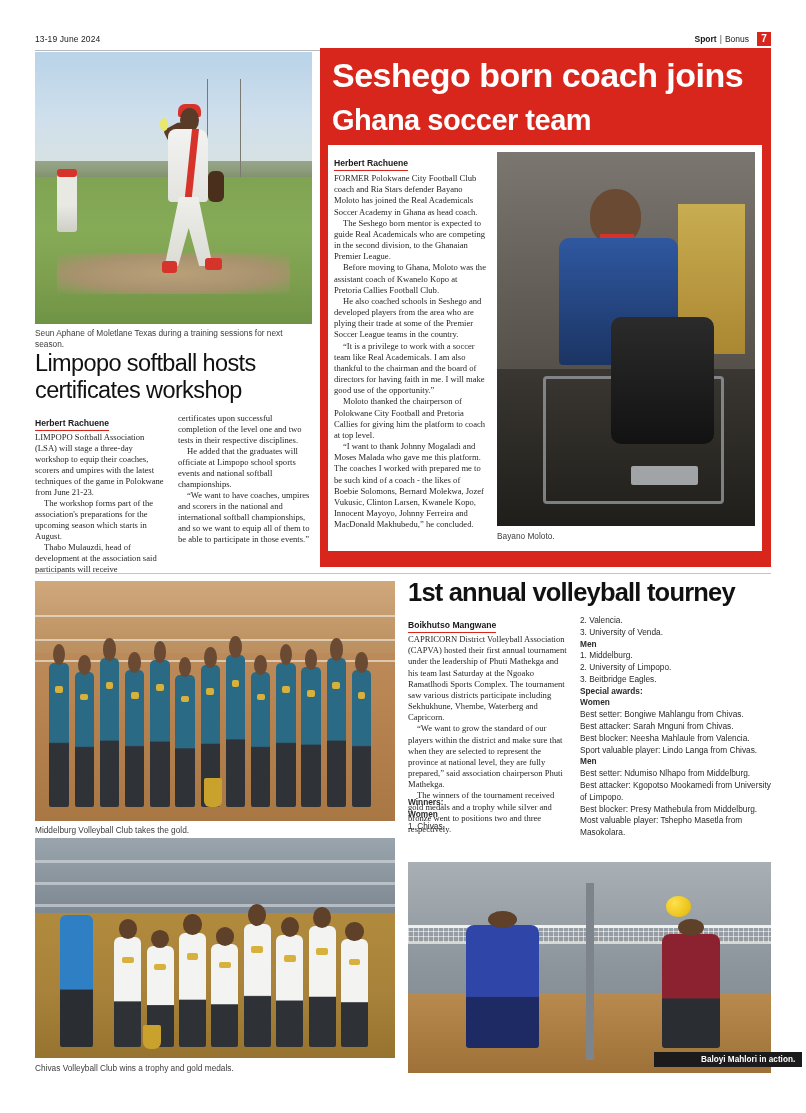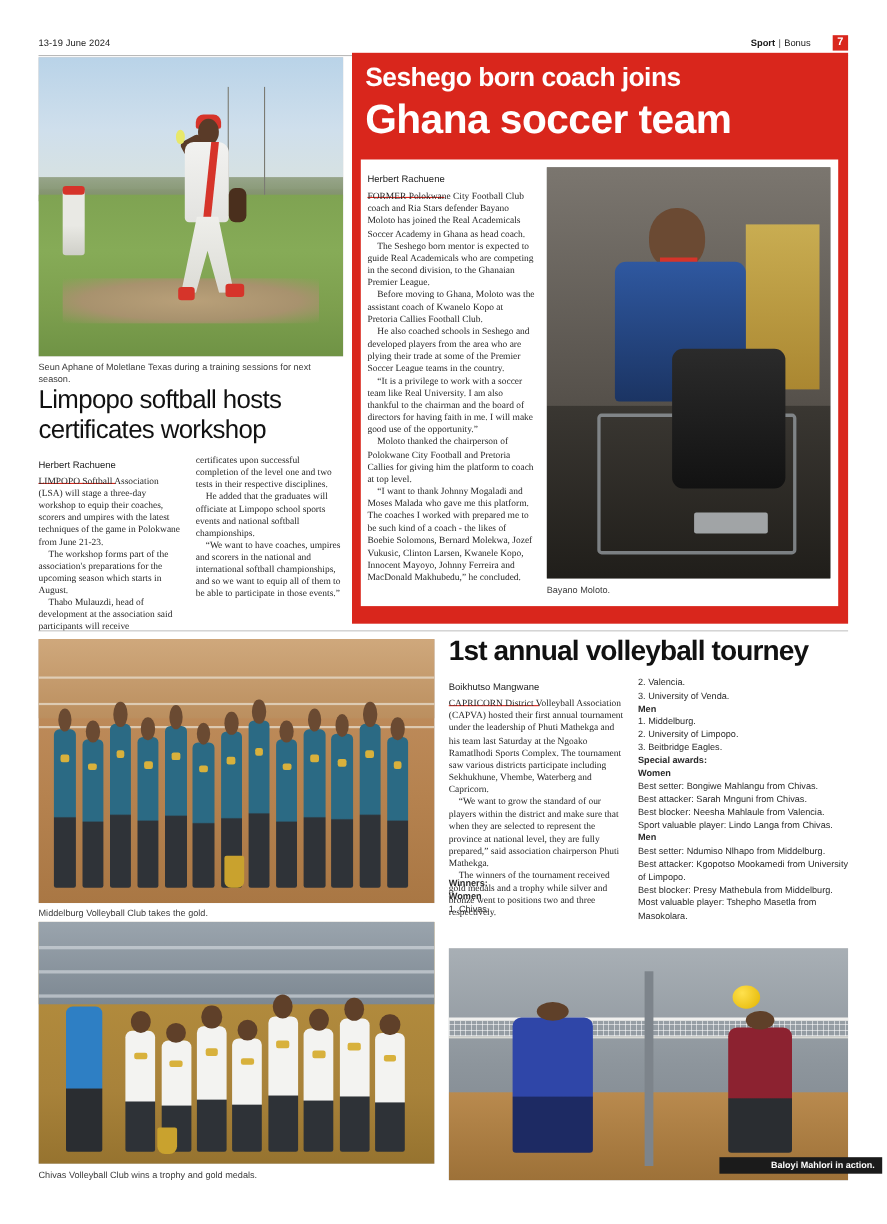--- a/index.html
+++ b/index.html
@@ -13,21 +13,21 @@
 
   
   .masthead {
     position:absolute; left:35px; top:30px; width:736px; height:18px;
     display:flex; align-items:center; justify-content:space-between;
   }
   .masthead-date { font-size:8.5px; color:#1a1a1a; letter-spacing:0.1px; }
   .masthead-right { display:flex; align-items:center; gap:0; }
   .masthead-section { font-size:8.5px; font-weight:bold; color:#1a1a1a; }
   .masthead-sep { font-size:8.5px; color:#4a4a4a; margin:0 3px; }
-  .masthead-bonus { font-size:8.5px; color:#1a1a1a; margin-right:20px; }
+  .masthead-bonus { font-size:8.5px; color:#1a1a1a; margin-right:8px; }
   .page-num {
     background:#d9261c; color:#fff; font-weight:bold; font-size:10px;
     width:14px; height:14px; display:flex; align-items:center; justify-content:center;
     line-height:1;
   }
   .rule-top { position:absolute; left:35px; top:50px; width:736px; height:1px; background:#b9b9b9; }
 
   
   .photo { position:absolute; overflow:hidden; background:#c9c9c9; }
   .photo .inner { position:absolute; inset:0; }
@@ -139,22 +139,22 @@
   
   .caption { font-size:8.3px; line-height:1.35; color:#3c3c3c; }
   .caption-overlay {
     position:absolute; background:#1b1b1b; color:#fff; font-size:8.2px; font-weight:bold;
     padding:3px 7px; white-space:nowrap;
   }
 
   
   .hl-light { font-family:"Liberation Sans", sans-serif; font-weight:300; color:#111; letter-spacing:-0.6px; }
   .hl-bold  { font-family:"Liberation Sans", sans-serif; font-weight:bold; color:#111; letter-spacing:-0.8px; }
-  .byline { font-size:8.6px; font-weight:normal; color:#1a1a1a; display:inline-block;
-            border-bottom:1.6px solid #d9261c; padding-bottom:12px; }
+  .byline { font-size:8.6px; font-weight:bold; color:#1a1a1a; display:inline-block;
+            border-bottom:1.6px solid #d9261c; padding-bottom:2px; }
   .body-serif { font-family:"Liberation Serif", serif; font-size:8.6px; line-height:1.28; color:#262626;
                 text-align:left; }
   .body-serif p { margin:0; }
   .body-serif p + p { text-indent:9px; }
   .body-sans { font-family:"Liberation Sans", sans-serif; font-size:8.3px; line-height:1.42; color:#2a2a2a; }
   .body-sans .b { font-weight:bold; }
 
   
   .feature-box { position:absolute; background:#d9261c; }
   .feature-head { color:#fff; font-weight:bold; letter-spacing:-0.5px; }
@@ -216,36 +216,36 @@
     <p>The workshop forms part of the association's preparations for the upcoming season which starts in August.</p>
     <p>Thabo Mulauzdi, head of development at the association said participants will receive</p>
   </div>
   <div class="body-serif" style="position:absolute; left:178px; top:413px; width:134px;">
     <p>certificates upon successful completion of the level one and two tests in their respective disciplines.</p>
     <p>He added that the graduates will officiate at Limpopo school sports events and national softball championships.</p>
     <p>“We want to have coaches, umpires and scorers in the national and international softball championships, and so we want to equip all of them to be able to participate in those events.”</p>
   </div>
 
   <div class="feature-box" style="left:320px; top:48px; width:451px; height:519px;">
-    <div class="feature-head" style="position:absolute; left:12px; top:10px; width:425px; font-size:24px; line-height:1.05;">Seshego born coach joins</div>
-    <div class="feature-head" style="position:absolute; left:12px; top:42px; width:425px; font-size:37px; line-height:1.05;">Ghana soccer team</div>
+    <div class="feature-head" style="position:absolute; left:12px; top:10px; width:425px; font-size:34px; line-height:1.05;">Seshego born coach joins</div>
+    <div class="feature-head" style="position:absolute; left:12px; top:57px; width:425px; font-size:29px; line-height:1.05;">Ghana soccer team</div>
   </div>
 
   <div class="feature-inner" style="left:328px; top:145px; width:434px; height:406px;"></div>
 
   <div style="position:absolute; left:334px; top:152px;">
     <span class="byline">Herbert Rachuene</span>
   </div>
 
   <div class="body-serif" style="position:absolute; left:334px; top:173px; width:152px; line-height:1.3;">
     <p>FORMER Polokwane City Football Club coach and Ria Stars defender Bayano Moloto has joined the Real Academicals Soccer Academy in Ghana as head coach.</p>
     <p>The Seshego born mentor is expected to guide Real Academicals who are competing in the second division, to the Ghanaian Premier League.</p>
     <p>Before moving to Ghana, Moloto was the assistant coach of Kwanelo Kopo at Pretoria Callies Football Club.</p>
     <p>He also coached schools in Seshego and developed players from the area who are plying their trade at some of the Premier Soccer League teams in the country.</p>
-    <p>“It is a privilege to work with a soccer team like Real University. I am also thankful to the chairman and the board of directors for having faith in me. I will make good use of the opportunity.”</p>
+    <p>“It is a privilege to work with a soccer team like Real Academicals. I am also thankful to the chairman and the board of directors for having faith in me. I will make good use of the opportunity.”</p>
     <p>Moloto thanked the chairperson of Polokwane City Football and Pretoria Callies for giving him the platform to coach at top level.</p>
     <p>“I want to thank Johnny Mogaladi and Moses Malada who gave me this platform. The coaches I worked with prepared me to be such kind of a coach - the likes of Boebie Solomons, Bernard Molekwa, Jozef Vukusic, Clinton Larsen, Kwanele Kopo, Innocent Mayoyo, Johnny Ferreira and MacDonald Makhubedu,” he concluded.</p>
   </div>
 
   <div class="photo ph-moloto" style="left:497px; top:152px; width:258px; height:374px;">
     <div class="inner">
       <div class="bg"></div>
         <div class="wall"></div>
         <div class="floor"></div>
       <div class="banner"></div>

